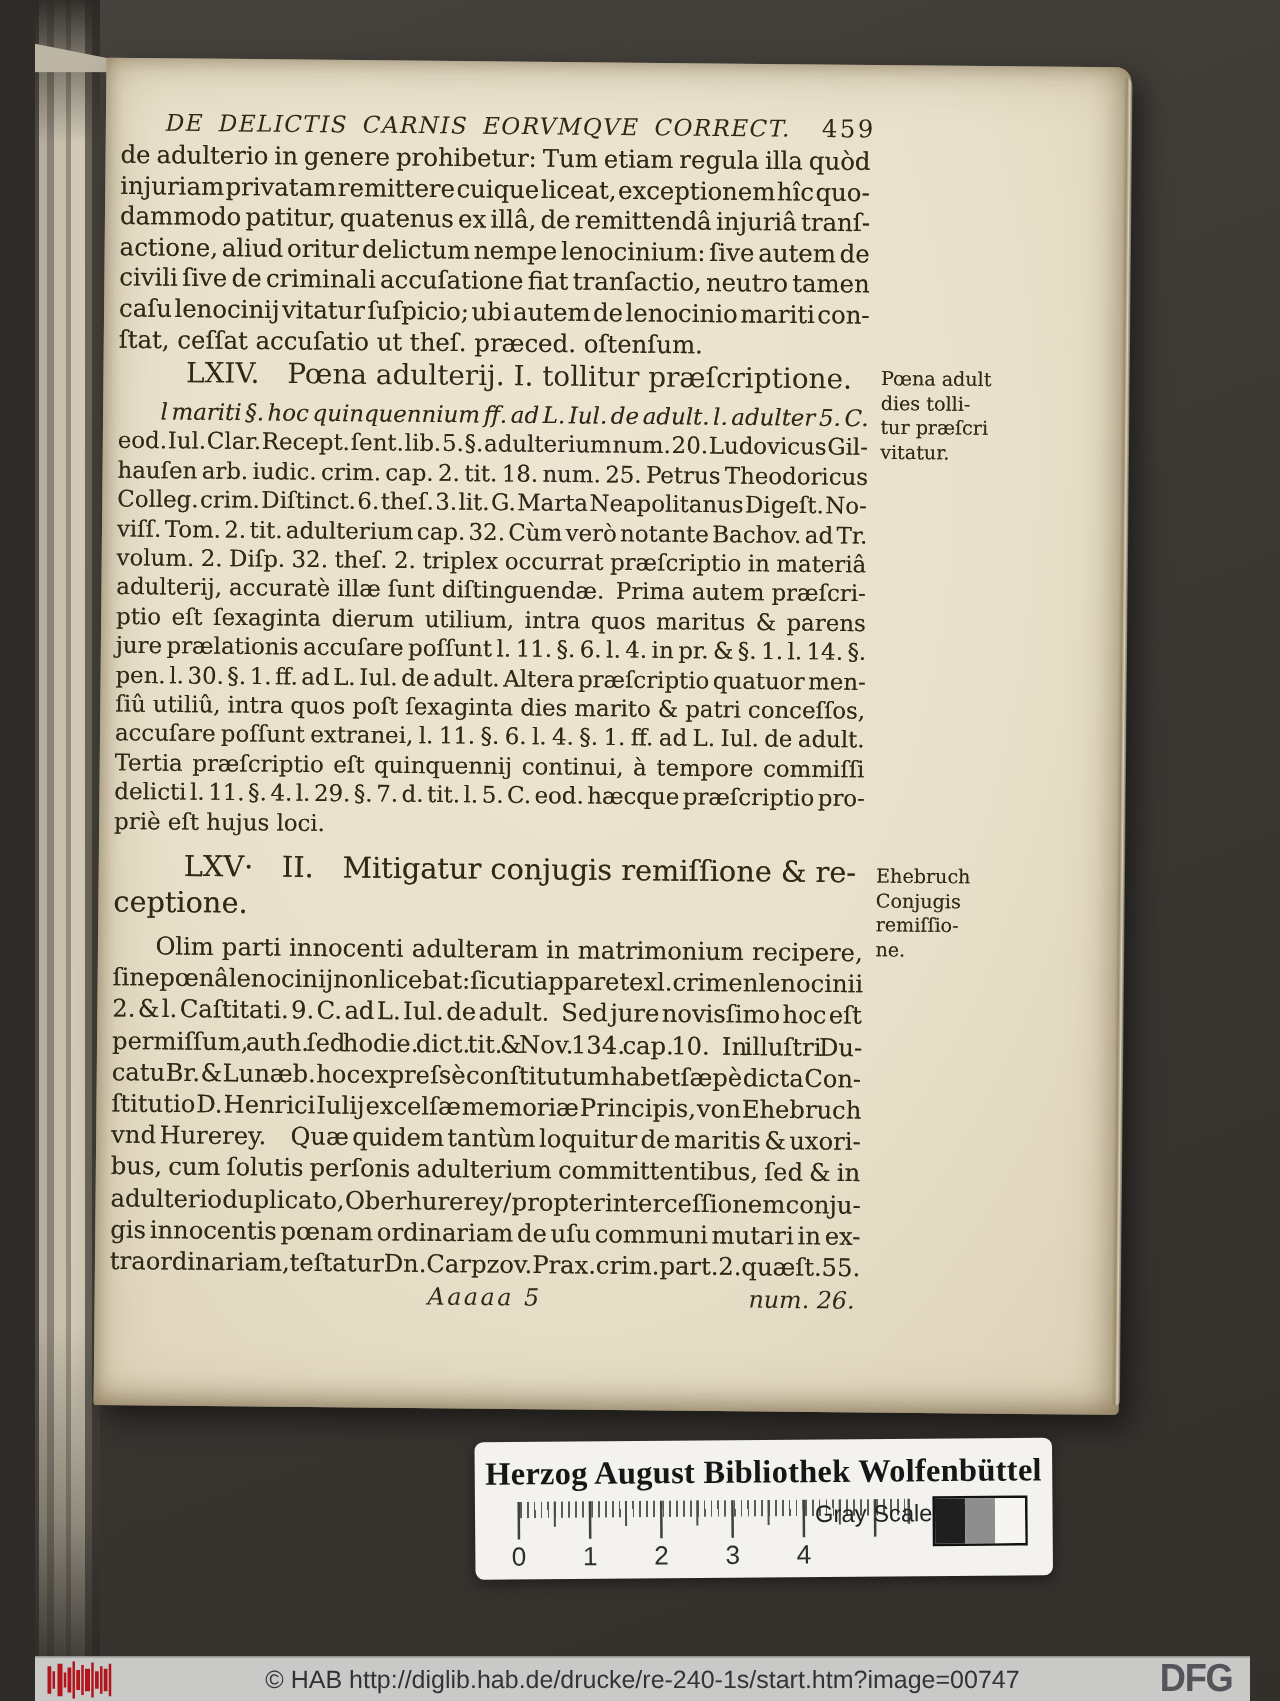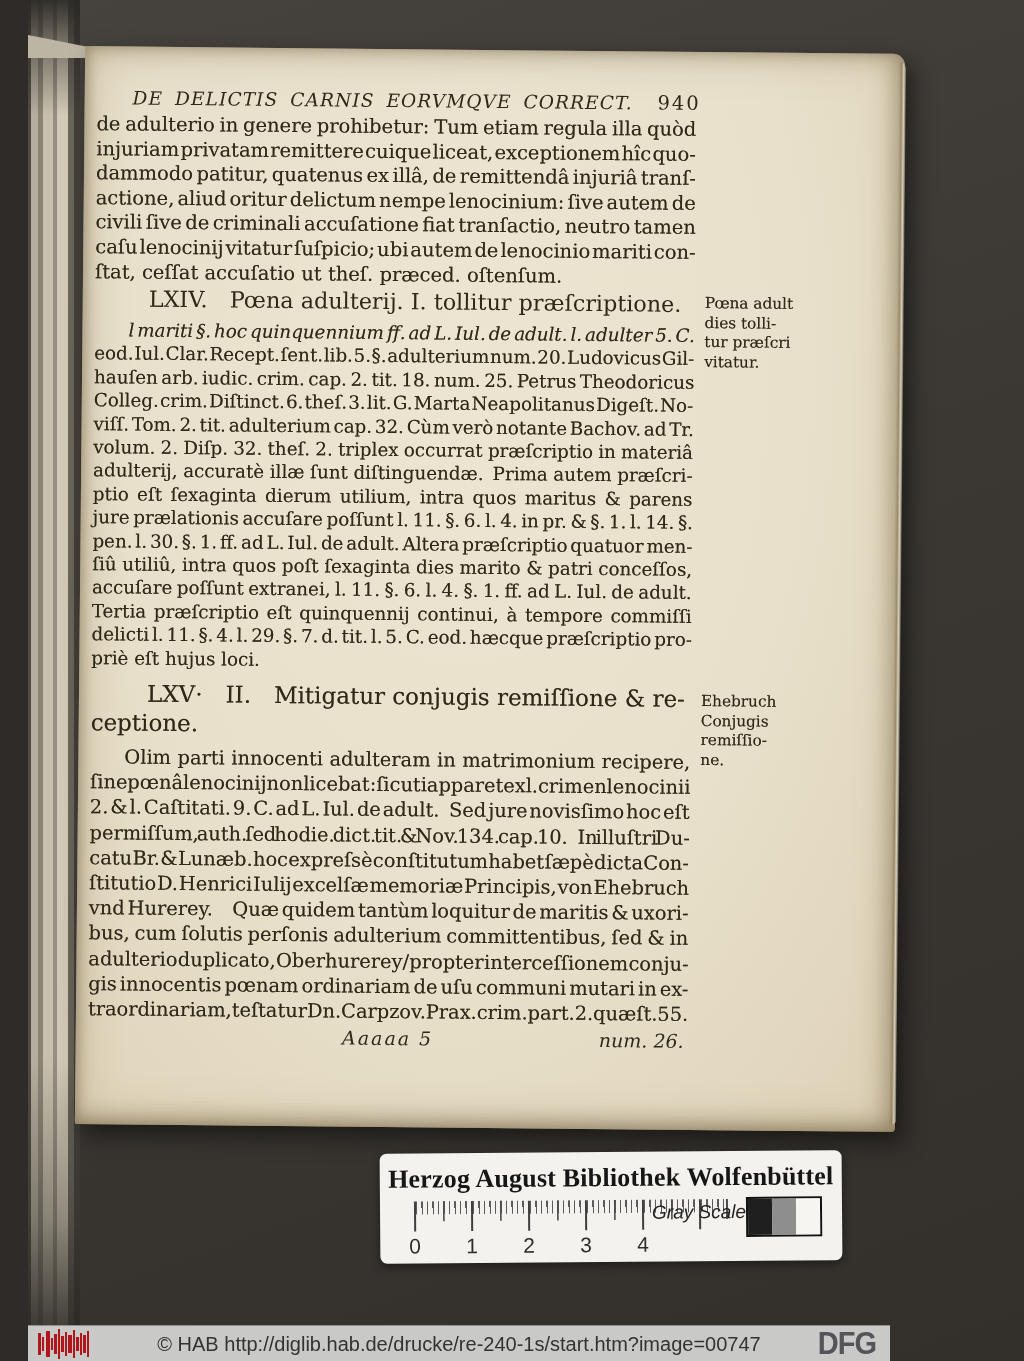--- a/index.html
+++ b/index.html
@@ -54,43 +54,43 @@
   .ruler{position:absolute;left:34px;top:48px;height:56px;display:flex;}
   .cm{position:relative;width:55px;height:30px;border-left:2px solid #3f3f3f;
     background-image:linear-gradient(#4c4c4c,#4c4c4c),
       repeating-linear-gradient(90deg,#5a5a5a 0 1.4px,rgba(0,0,0,0) 1.4px 5.5px);
     background-size:1.6px 20px,100% 13px;background-position:27px 0,0 0;background-repeat:no-repeat;}
   .cm.tail{width:27px;border-right:none;}
   .cm.tail::after{content:"";position:absolute;right:0;top:0;width:1.6px;height:20px;background:#4c4c4c;}
   .cm .num{position:absolute;left:-7px;top:33px;font-family:"Liberation Sans",sans-serif;
     font-size:21px;color:#2e2e2e;}
   .gslabel{position:absolute;left:272px;top:50px;font-family:"Liberation Sans",sans-serif;
-    font-size:19px;color:#222;font-style:italic;}
+    font-size:19px;color:#222;}
   .patches{position:absolute;left:366px;top:46px;display:flex;border:2px solid #111;}
   .patch{width:24px;height:36px;}
   
-  .footer{position:absolute;left:0;top:1325px;width:862px;height:36px;background:#c9c9c7;
+  .footer{position:absolute;left:0;top:1325px;width:972px;height:36px;background:#c9c9c7;
     border-top:1px solid #8f8f8d;display:flex;align-items:center;}
   .url{flex:1;text-align:center;font-family:"Liberation Sans",sans-serif;font-size:20px;color:#333;}
   .hab{position:absolute;left:8px;top:3px;}
   .dfg{position:absolute;right:14px;top:1px;font-family:"Liberation Sans",sans-serif;
     font-weight:bold;font-size:29px;letter-spacing:-1px;color:#54555a;transform:scaleY(1.08);}
 </style>
 </head>
 <body>
 
 <div class="stage">
   <div class="page-stack"></div>
   <div class="wedge"></div>
 
   <div class="page">
     <div class="pageedge"></div>
     <div class="headrow">
       <div class="rhead">DE DELICTIS CARNIS EORVMQVE CORRECT.</div>
-      <div class="pageno">940</div>
+      <div class="pageno">459</div>
     </div>
 
     <div class="para p1">
         <div class="tl" style="word-spacing: -1.44444px;">de adulterio in genere prohibetur: Tum etiam regula illa quòd</div>
         <div class="tl" style="word-spacing: -5px;">injuriam privatam remittere cuique liceat, exceptionem hîc quo-</div>
         <div class="tl" style="word-spacing: -2.75px;">dammodo patitur, quatenus ex illâ, de remittendâ injuriâ tranſ-</div>
         <div class="tl" style="word-spacing: -3.125px;">actione, aliud oritur delictum nempe lenocinium: ſive autem de</div>
         <div class="tl" style="word-spacing: -2.75px;">civili ſive de criminali accuſatione fiat tranſactio, neutro tamen</div>
         <div class="tl" style="word-spacing: -4.22222px;">caſu lenocinij vitatur ſuſpicio; ubi autem de lenocinio mariti con-</div>
         <div class="tl last" style="">ſtat, ceſſat accuſatio ut theſ. præced. oſtenſum.</div>

